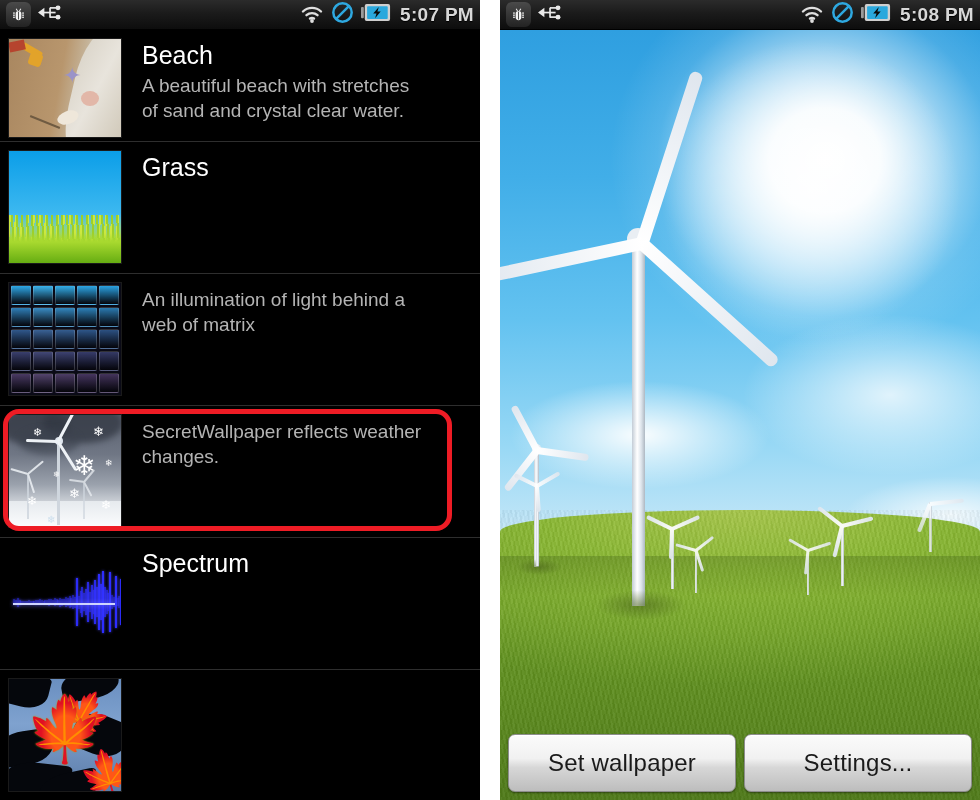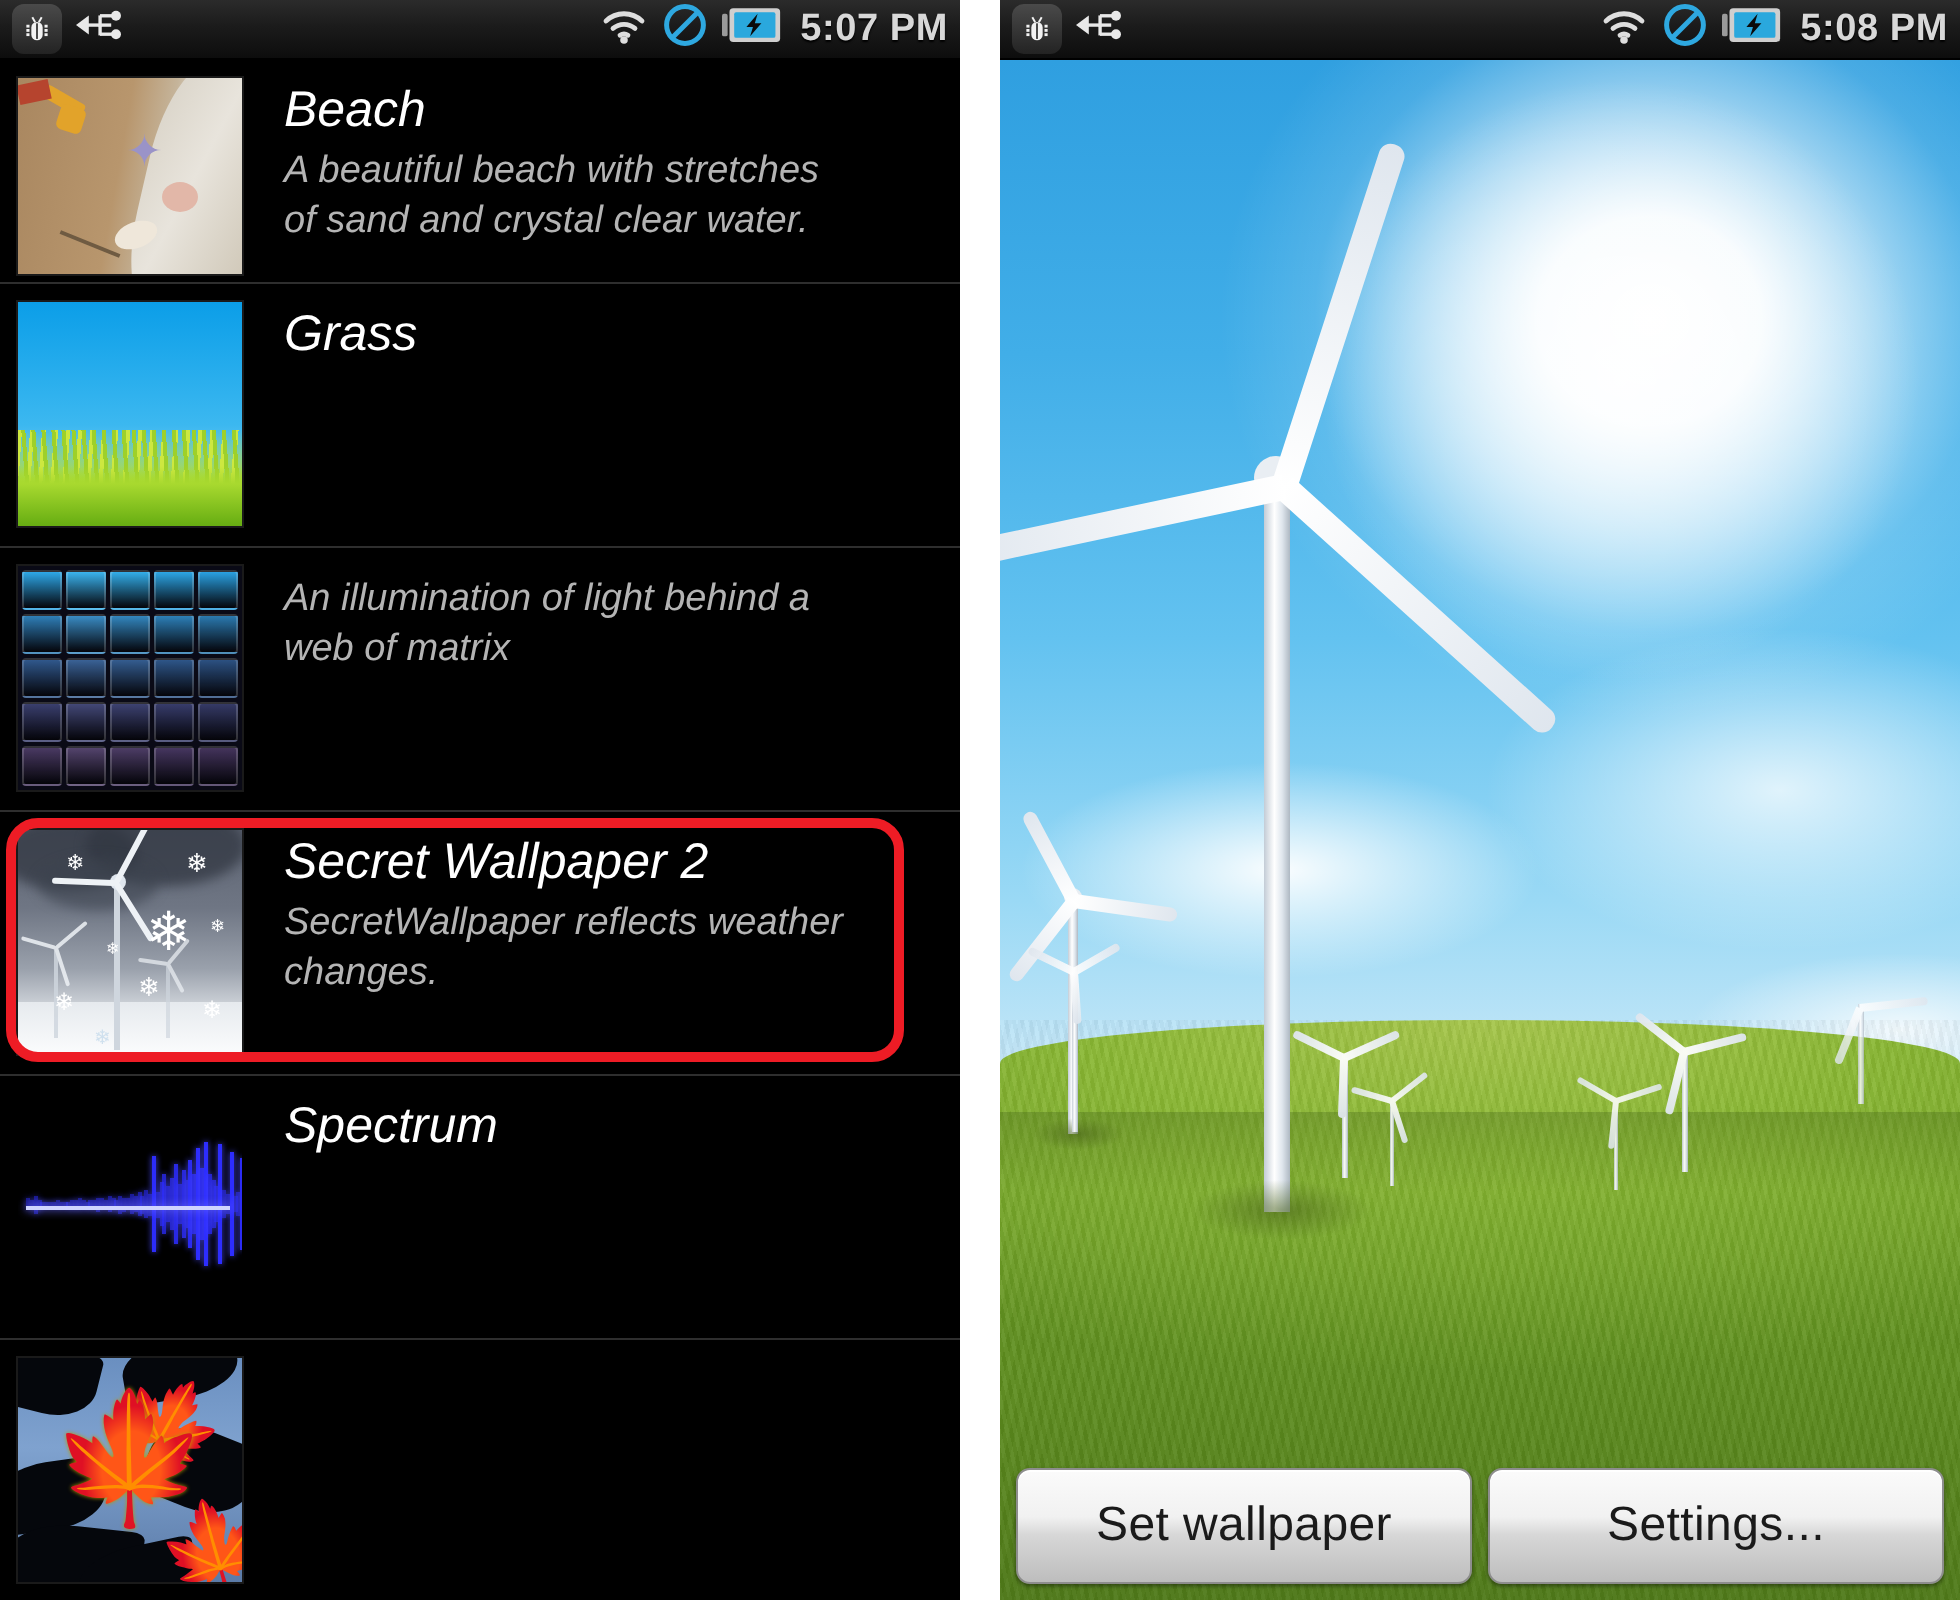--- a/index.html
+++ b/index.html
@@ -43,21 +43,21 @@
     border-bottom:1px solid #2e2e2e; background:#000;
   }
   .row.first { height:112px; align-items:flex-start; }
   .row.last { border-bottom:none; }
   .thumb {
     width:114px; height:114px; flex:0 0 114px;
     border:1px solid #1a1a1a; overflow:hidden; position:relative;
     background:#111;
   }
   .row.first .thumb { height:100px; flex-basis:114px; margin-top:0; }
-  .rowtext { padding-left:20px; padding-top:2px; flex:1 1 auto; min-width:0;font-style:italic; }
+  .rowtext { padding-left:20px; padding-top:2px; flex:1 1 auto; min-width:0; }
   .rowtitle {
     color:#fff; font-size:25px; line-height:30px; font-weight:400;
     white-space:nowrap;
   }
   .rowdesc {
     color:#b4b4b4; font-size:19px; line-height:25px; margin-top:3px;
     white-space:pre-line;
   }
 
   
@@ -340,21 +340,20 @@
           <span class="flake" style="left:84px;top:10px;font-size:13px;">❄</span>
           <span class="flake" style="left:24px;top:12px;font-size:11px;">❄</span>
           <span class="flake" style="left:18px;top:80px;font-size:12px;">❄</span>
           <span class="flake" style="left:60px;top:72px;font-size:13px;">❄</span>
           <span class="flake" style="left:92px;top:84px;font-size:12px;">❄</span>
           <span class="flake" style="left:38px;top:100px;font-size:10px;color:#cfe0ee;">❄</span>
           <span class="flake" style="left:96px;top:44px;font-size:9px;">❄</span>
           <span class="flake" style="left:44px;top:56px;font-size:8px;">❄</span>
         </div>
         <div class="rowtext">
-          <div class="rowtitle">Secret Wallpaper 2</div>
           <div class="rowdesc">SecretWallpaper reflects weather
 changes.</div>
         </div>
       </div>
 
       <div class="row">
         <div class="thumb th-spec" id="spec">
             <div class="bar" style="left: 4px; height: 6px; bottom: 54px; opacity: 0.52;"></div>
             <div class="bar" style="left: 5.85px; height: 4px; bottom: 55px; opacity: 0.49;"></div>
             <div class="bar" style="left: 7.7px; height: 9px; bottom: 52.5px; opacity: 0.55;"></div>

